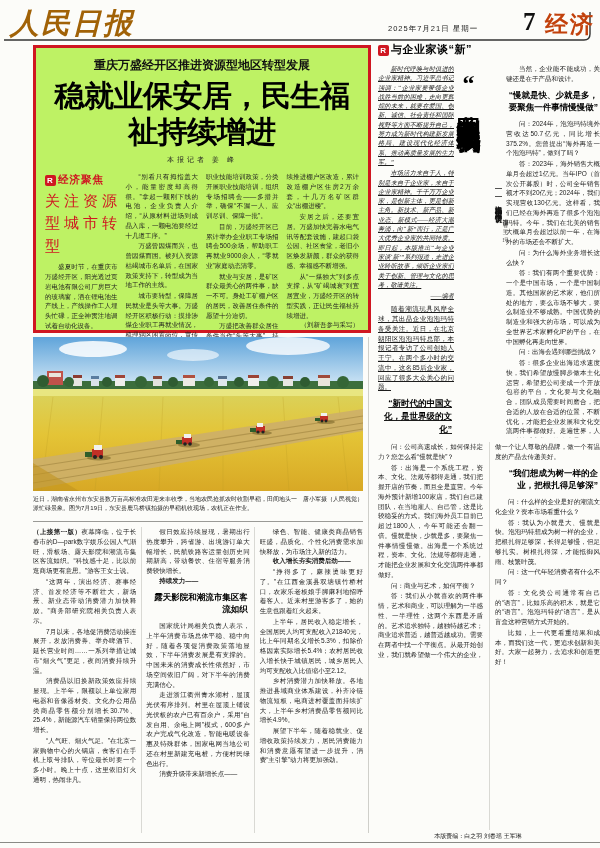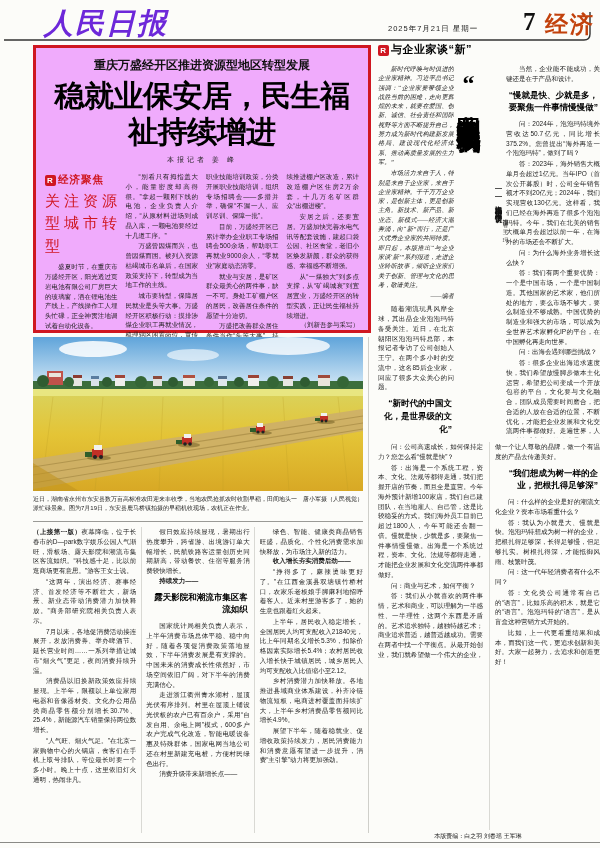--- a/index.html
+++ b/index.html
@@ -1,38 +1,38 @@
 <!DOCTYPE html>
 <html><head>
 <meta charset="utf-8">
 <style>
   html,body{margin:0;padding:0;background:#e8e8e4;}
   .page{position:relative;width:600px;height:848px;background:#fcfcf9;overflow:hidden;
         font-family:"Liberation Sans",sans-serif;color:#1b1b1b;margin:0 auto;}
   
   .mast-logo{position:absolute;left:10px;top:4px;font-family:Liberation Sans, sans-serif;
-             font-size:29px;font-weight:bold;font-style:italic;letter-spacing:2px;color:#6d28d9;margin-left:34px;}
+             font-size:29px;font-weight:bold;font-style:italic;letter-spacing:2px;color:#a16207;}
   .mast-date{position:absolute;left:388px;top:24px;font-size:7.5px;color:#222;letter-spacing:1px;}
   .mast-page{position:absolute;left:523px;top:8px;font-size:25px;font-weight:bold;
              font-family:"Liberation Serif",serif;color:#111;}
   .mast-section{position:absolute;left:545px;top:9px;font-size:23px;font-weight:bold;
              font-family:"Liberation Serif",serif;letter-spacing:2px;color:#c2410c;}
   .mast-rule{position:absolute;left:0;top:0;width:600px;height:48px;}
   
   .body-text{font-size:6.5px;line-height:1.5;text-align:justify;color:#1d1d1d;}
   .body-text p{margin:0 0 1px 0;text-indent:2em;}
   .p-noindent{text-indent:0 !important;}
   .flow-subhead{font-size:8.5px;font-weight:bold;text-align:right;margin:5px 2px;
                 text-indent:0;line-height:1.5;color:#000;}
   .cols4{column-count:4;column-gap:8px;}
   .cols3{column-count:3;column-gap:10px;column-rule:1px solid #d9d9d4;}
   .cols2{column-count:2;column-gap:12px;column-rule:1px solid #d9d9d4;}
   
   .lead-box{position:absolute;left:33px;top:45px;width:338px;height:288px;
-            border:3px solid #cf1721;box-sizing:border-box;background:#f0abfc;padding:7px 9px 5px;}
+            border:3px solid #cf1721;box-sizing:border-box;background:#bef264;padding:7px 9px 5px;}
   .lead-kicker{font-size:12px;font-weight:bold;text-align:center;margin:2px 0 4px;
                font-family:"Liberation Serif",serif;color:#111;}
   .lead-headline{font-size:30px;font-weight:bold;text-align:center;letter-spacing:-0.5px;
                  font-family:"Liberation Serif",serif;color:#000;margin:2px 0 5px;line-height:1.2;}
   .lead-byline{font-size:7px;text-align:center;letter-spacing:3px;color:#222;margin-bottom:7px;}
   .lead-body{height:196px;overflow:hidden;}
   .focus-label{margin-bottom:5px;break-inside:avoid;}
   .focus-row1{font-size:10.5px;font-weight:bold;color:#cf1721;letter-spacing:1px;}
   .focus-row2{font-size:15px;color:#cf1721;margin-top:2px;letter-spacing:0.5px;}
   .col-logo{display:inline-block;width:11px;height:11px;background:#cf1721;color:#fff;
@@ -46,21 +46,21 @@
   .caption .credit{float:right;margin-left:6px;}
   .cap-rule{position:absolute;left:33px;top:521px;width:330px;border-top:1px solid #9a9a96;}
   
   .cont{position:absolute;left:33px;top:527px;width:330px;height:306px;overflow:hidden;}
   .jump{font-weight:bold;}
   .lead-dash{font-weight:bold;}
   
   .itv{position:absolute;left:378px;top:42px;width:222px;height:800px;}
   .itv-label{font-size:11px;font-weight:bold;color:#000;letter-spacing:0.5px;margin-bottom:4px;}
   .itv-top{position:absolute;left:0;top:22px;width:222px;height:374px;display:flex;}
-  .itv-col-left{width:76px;height:374px;overflow:hidden;}
+  .itv-col-left{width:76px;height:374px;overflow:hidden;text-decoration:underline;}
   .editor-note{font-family:"Liberation Serif",serif;font-style:italic;font-size:6.2px;}
   .editor-note p{margin-bottom:2px;}
   .editor-sign{text-align:right;font-family:"Liberation Serif",serif;font-style:italic;
                font-size:6.2px;text-indent:0 !important;margin:1px 0 4px !important;}
   .vhead-wrap{position:relative;width:52px;flex:0 0 52px;}
   .vhead{position:absolute;left:1px;top:6px;height:360px;writing-mode:vertical-rl;
          text-orientation:upright;font-size:24px;font-weight:bold;line-height:1.1;
          font-family:"Liberation Serif",serif;color:#000;letter-spacing:1px;}
   .vattr{position:absolute;right:3px;top:120px;height:240px;writing-mode:vertical-rl;
          text-orientation:upright;font-size:7px;font-weight:bold;color:#111;letter-spacing:1px;}

